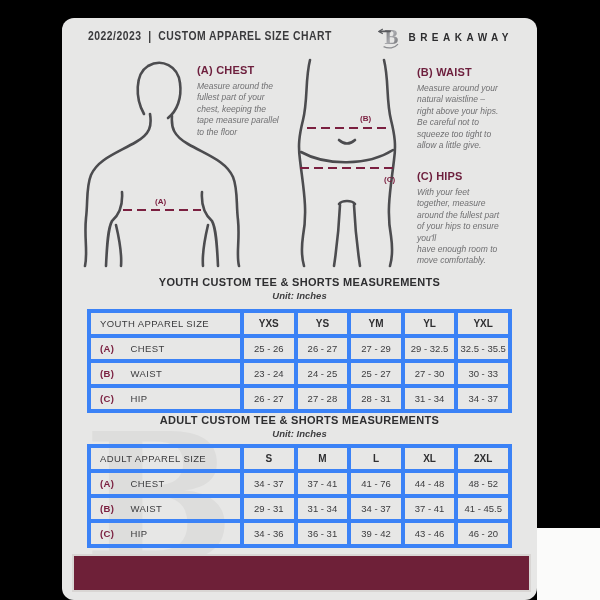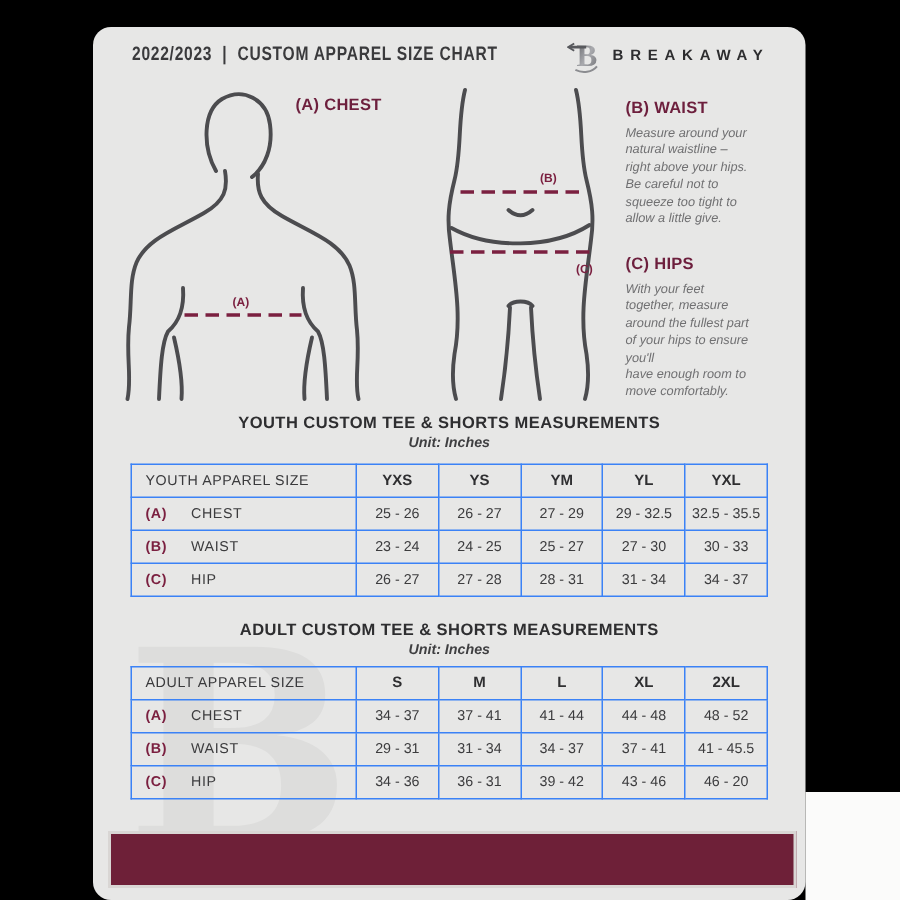--- a/index.html
+++ b/index.html
@@ -51,21 +51,21 @@
   .sec-unit{
     position:absolute;left:0;width:100%;text-align:center;z-index:2;
     font-size:9.5px;font-style:italic;font-weight:700;color:#3f3f41;
   }
   
   table.size{
     position:absolute;left:25px;border-collapse:collapse;table-layout:fixed;
     width:425px;z-index:2;background:transparent;
   }
   table.size td{
-    border:1px solid #3b82f6;height:21px;padding:0;
+    border:4px solid #3b82f6;height:21px;padding:0;
     font-size:9.5px;color:#3c3c3e;text-align:center;vertical-align:middle;
   }
   table.size td.lbl{width:140px;text-align:left;padding-left:9px;letter-spacing:.4px;}
   table.size tr.hrow td{font-weight:700;font-size:10px;color:#2f2f31;}
   table.size tr.hrow td.lbl{font-weight:400;font-size:9.5px;color:#3a3a3c;}
   .pre{color:#7b2040;font-weight:700;}
   .rl{margin-left:16px;color:#3c3c3e;}
   
   .watermark{
     position:absolute;left:22px;top:392px;z-index:0;
@@ -124,20 +124,25 @@
       <path class="fig" d="M 292,151 C 293,172 295,192 298,212"></path>
       <line class="dash" x1="245" y1="74" x2="326" y2="74"></line>
       <text class="diag-label" x="298" y="67">(B)</text>
       <line class="dash" x1="238" y1="114" x2="336" y2="114"></line>
       <text class="diag-label" x="322" y="128">(C)</text>
     </g>
   </svg>
 
   <div class="inst inst-a">
     <h3>(A) CHEST</h3>
+    <p>Measure around the
+fullest part of your
+chest, keeping the
+tape measure parallel
+to the floor</p>
   </div>
   <div class="inst inst-b">
     <h3>(B) WAIST</h3>
     <p>Measure around your
 natural waistline –
 right above your hips.
 Be careful not to
 squeeze too tight to
 allow a little give.</p>
   </div>
@@ -212,21 +217,21 @@
       <td>L</td>
       <td>XL</td>
       <td>2XL</td>
     </tr>
     <tr>
       <td class="lbl">
         <span class="pre">(A)</span><span class="rl">CHEST</span>
       </td>
       <td>34 - 37</td>
       <td>37 - 41</td>
-      <td>41 - 44</td>
+      <td>41 - 76</td>
       <td>44 - 48</td>
       <td>48 - 52</td>
     </tr>
     <tr>
       <td class="lbl">
         <span class="pre">(B)</span><span class="rl">WAIST</span>
       </td>
       <td>29 - 31</td>
       <td>31 - 34</td>
       <td>34 - 37</td>

